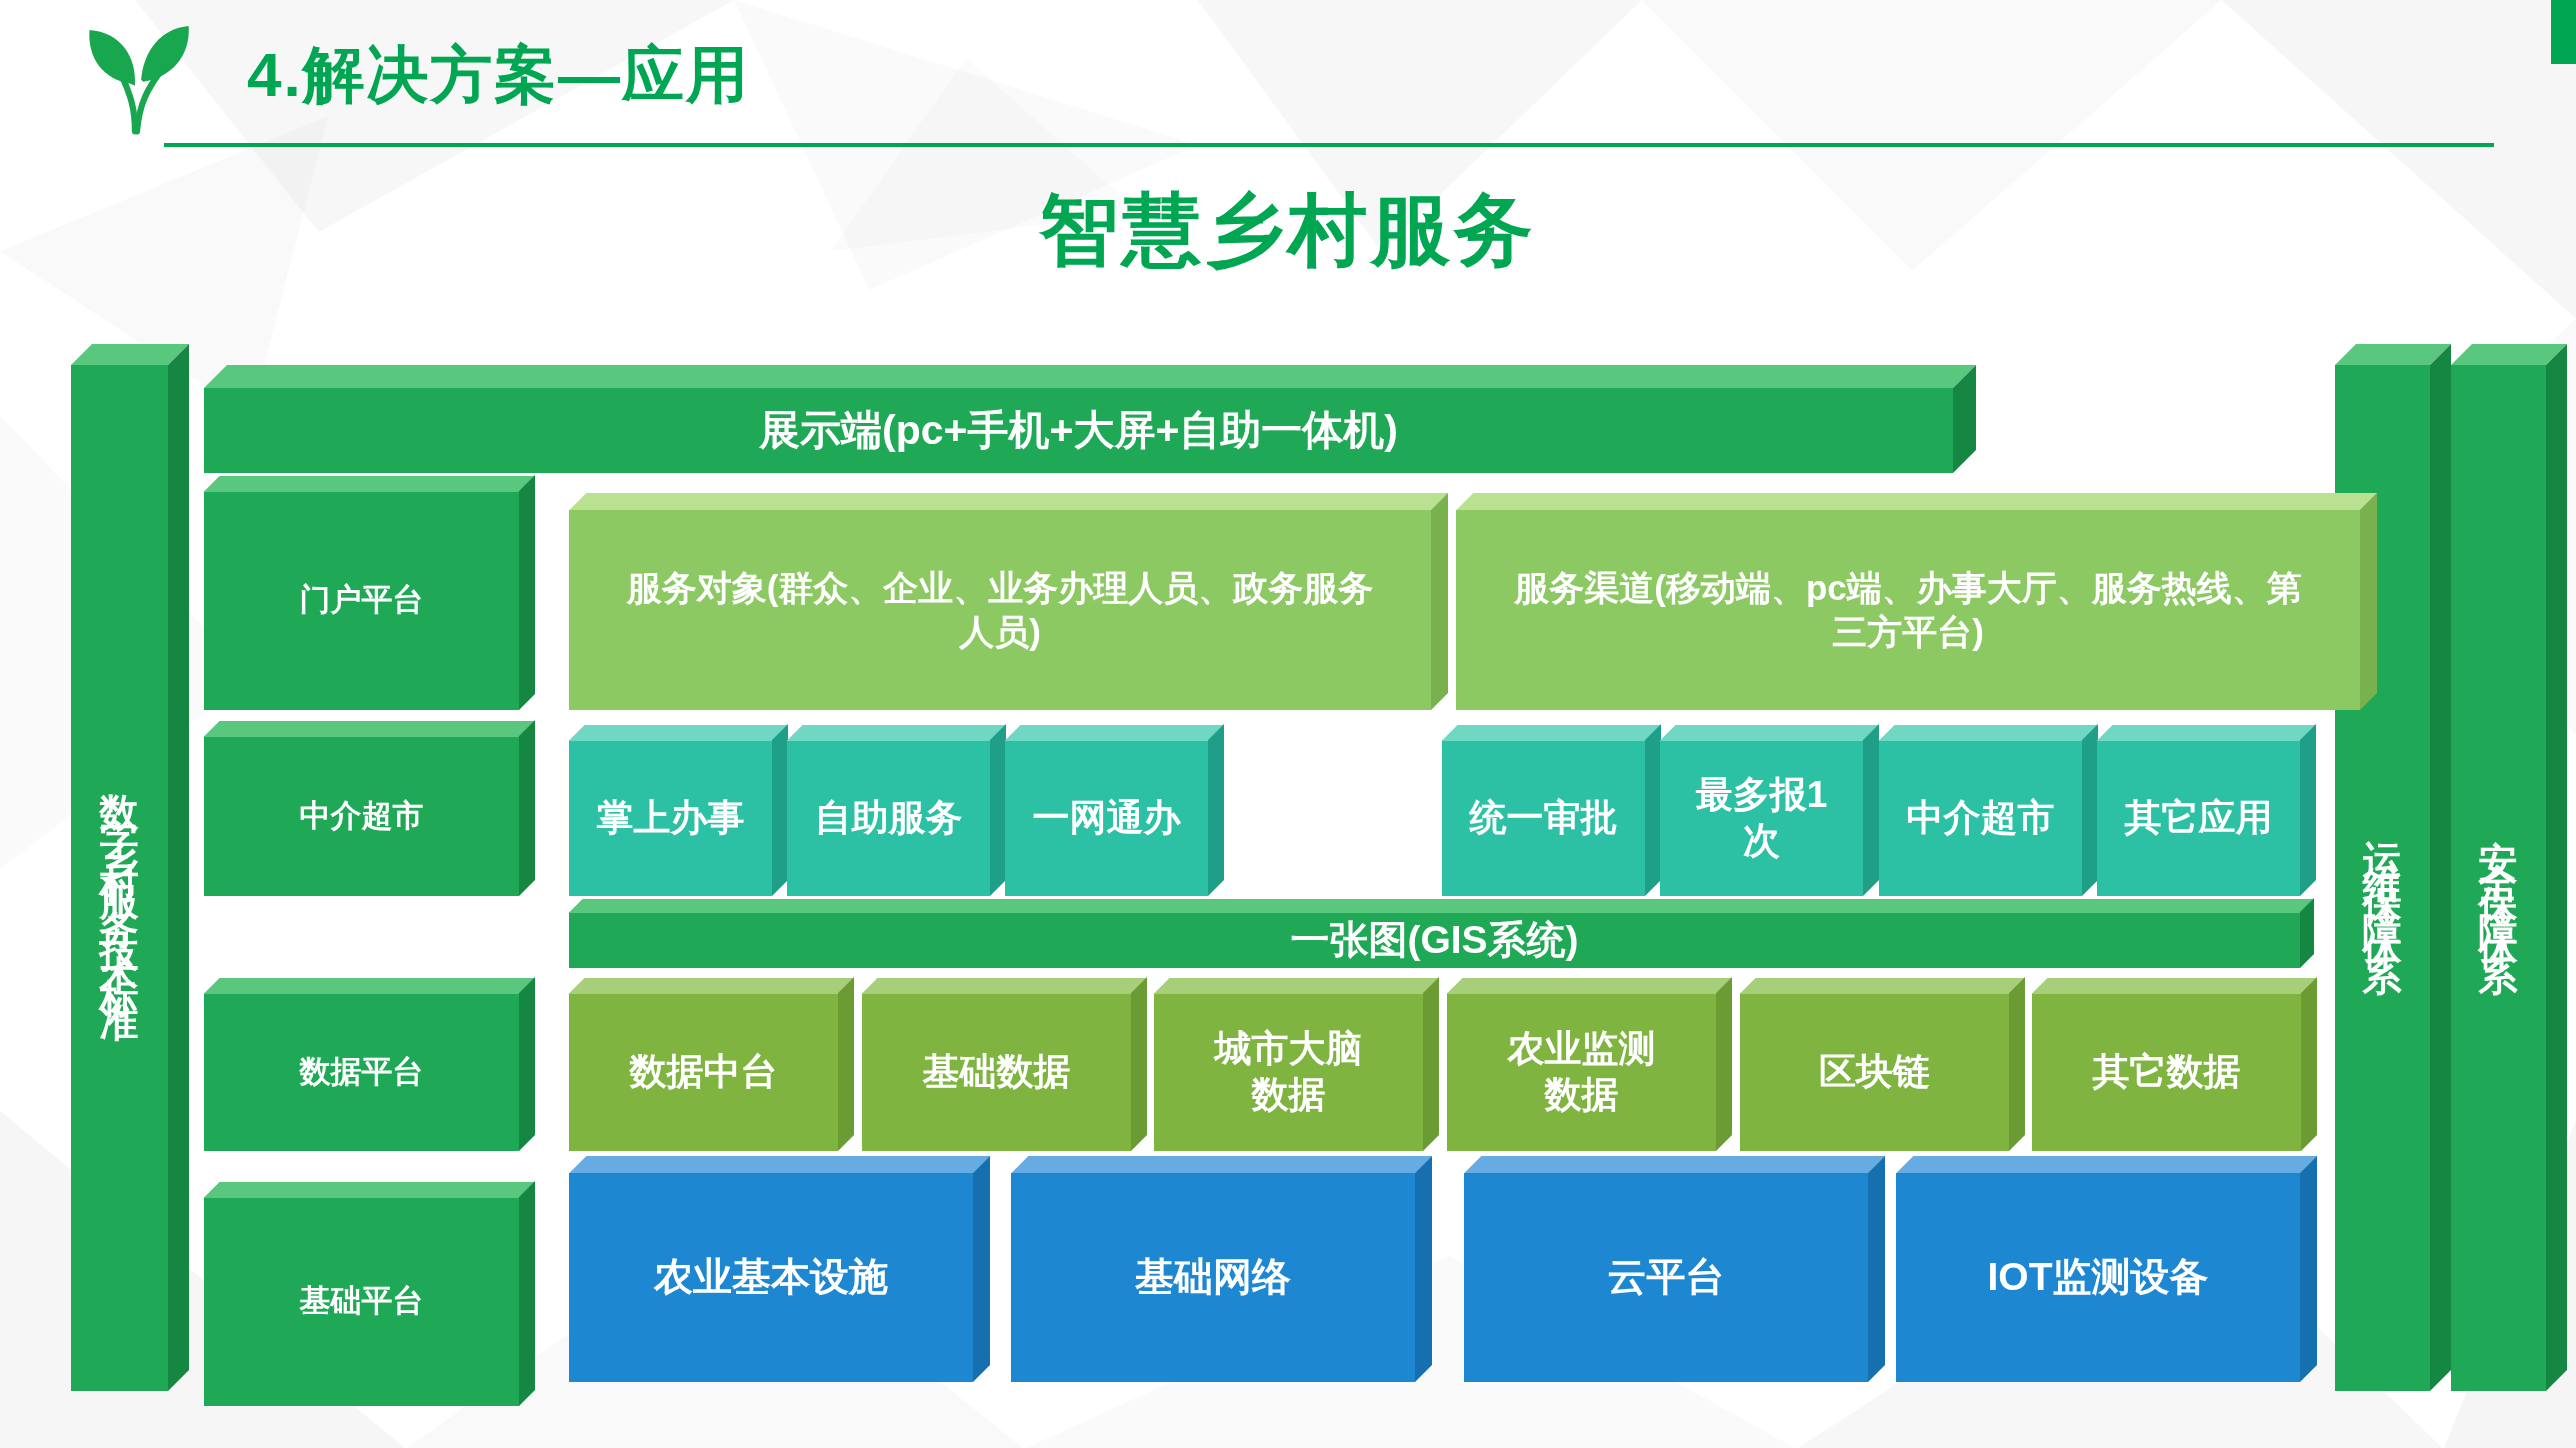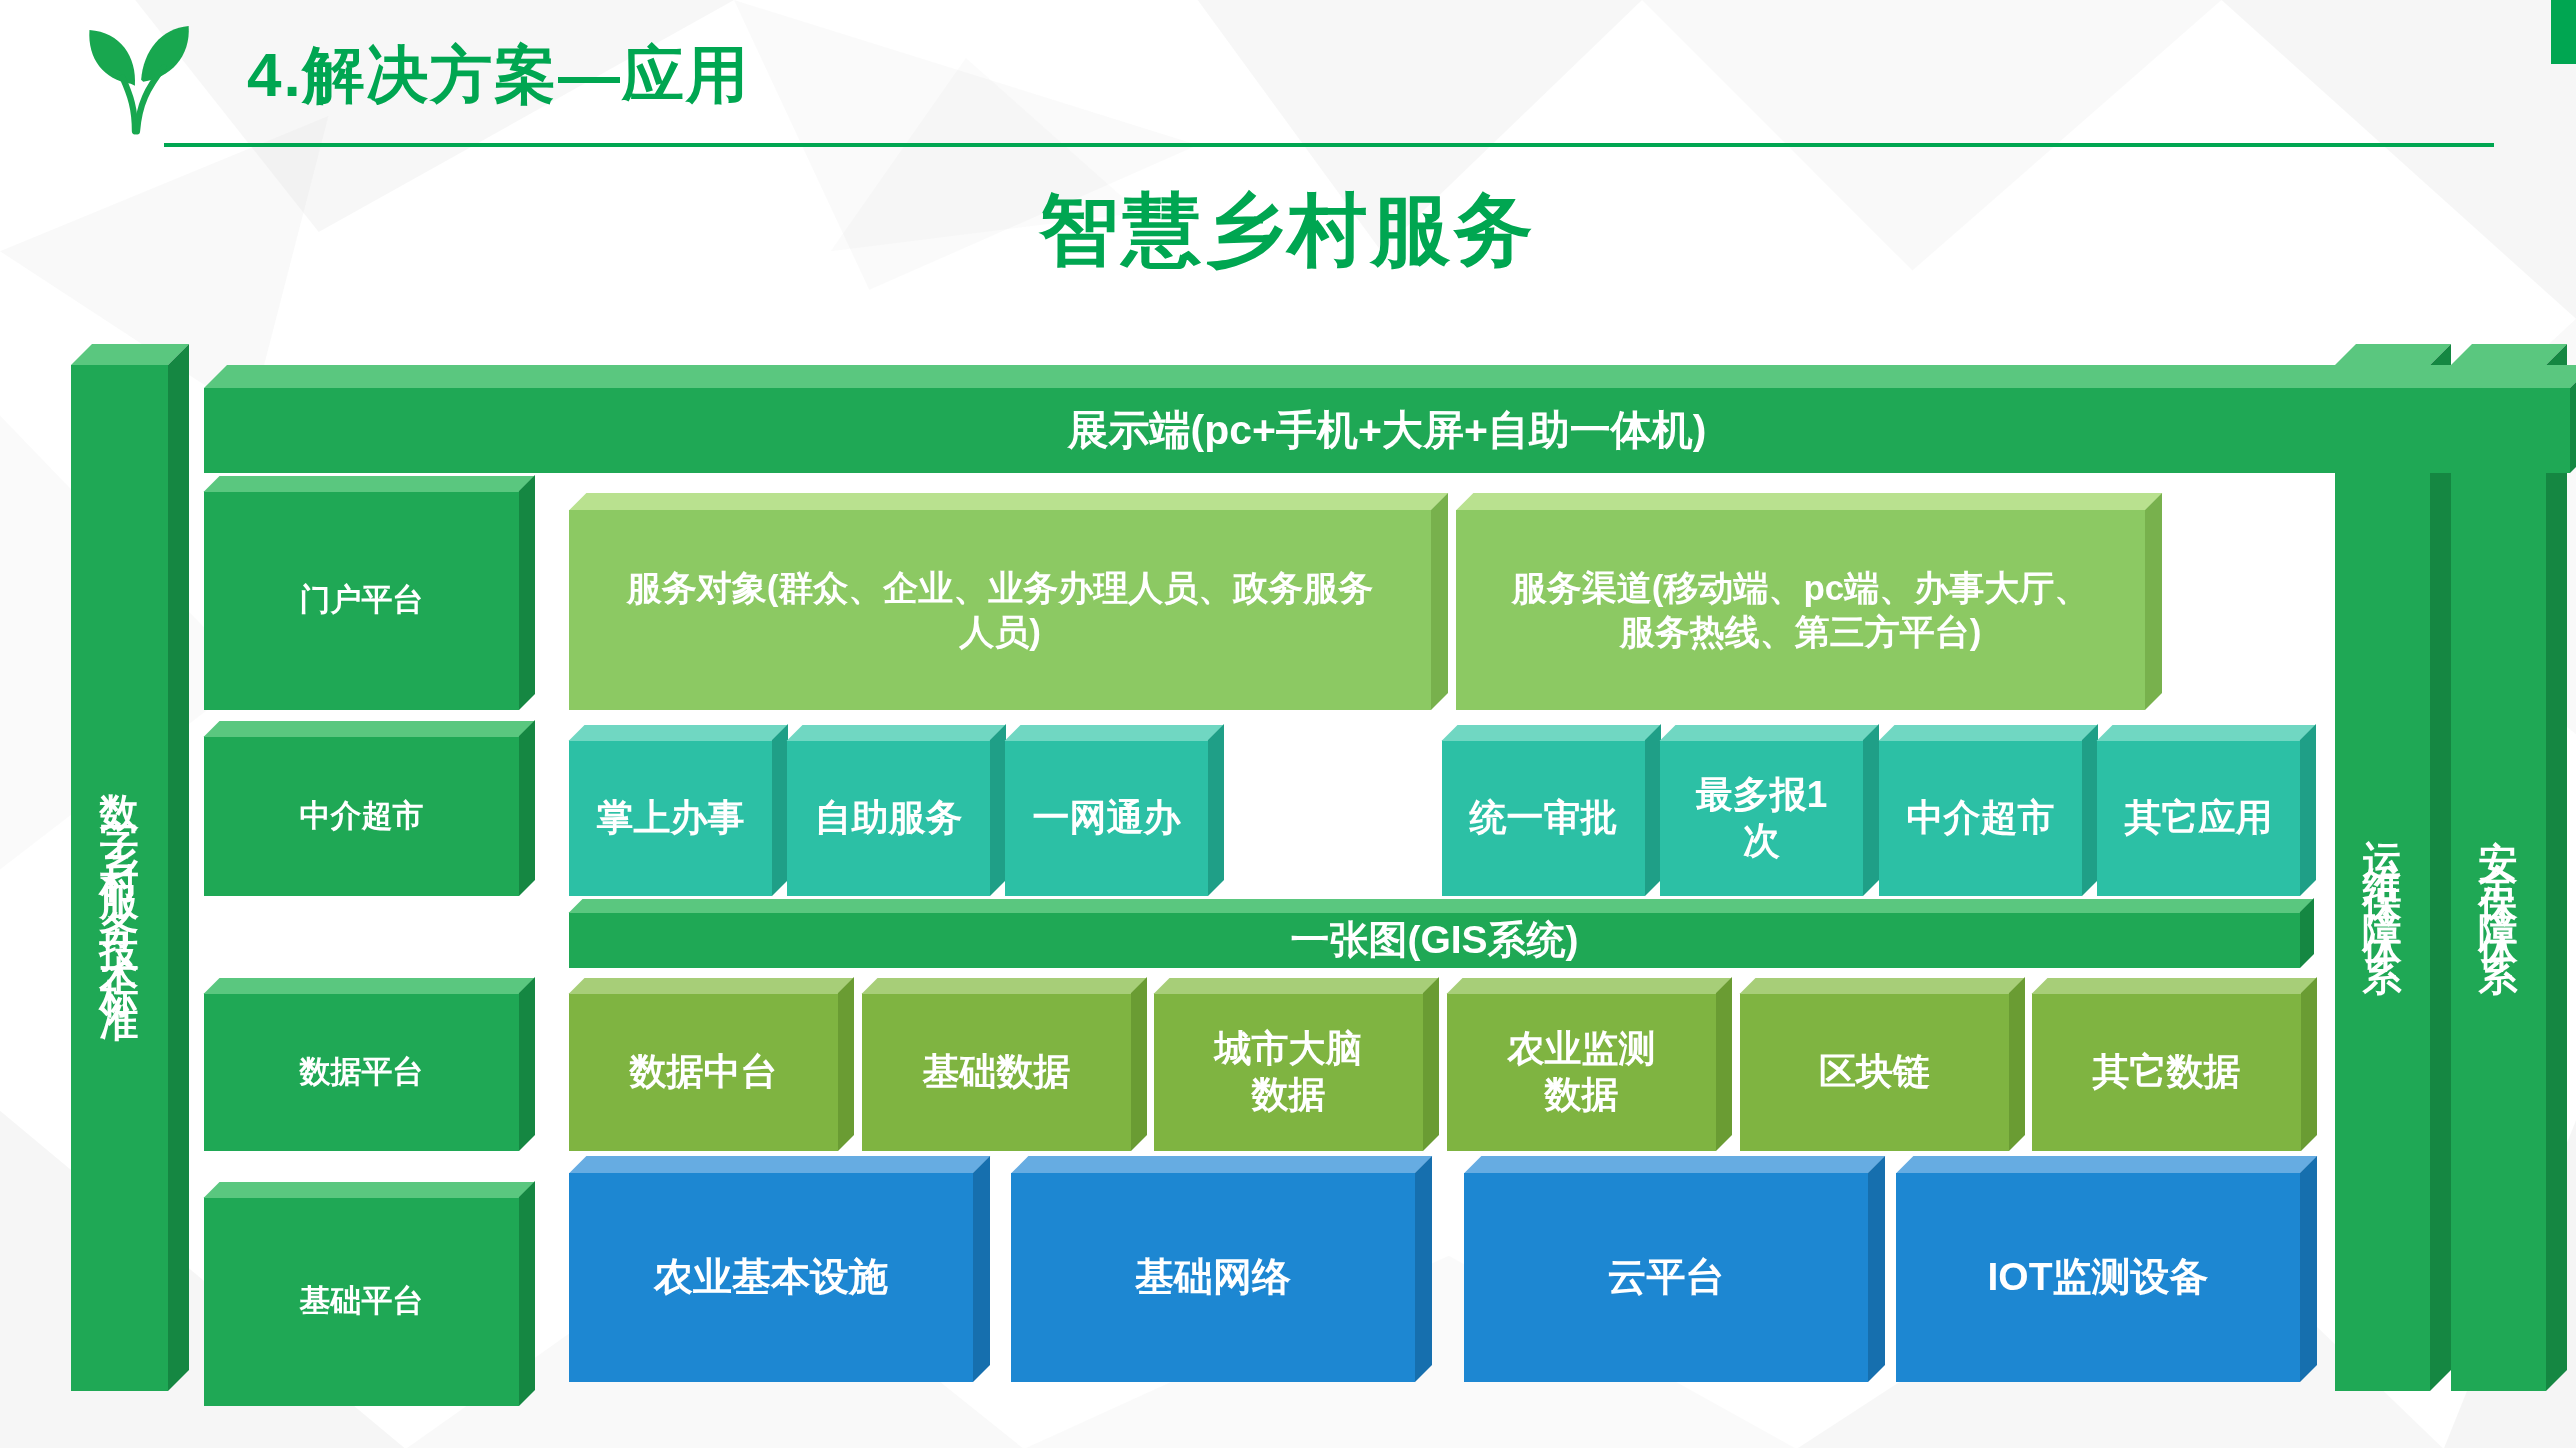--- a/index.html
+++ b/index.html
@@ -29,21 +29,21 @@
   .lgreen{--facec:var(--lgreen-face,#8cc963);--topc:var(--lgreen-top,#b9e18f);--sidec:var(--lgreen-side,#78b14d);}
   .teal  {--facec:var(--teal-face,#2cc0a5);--topc:var(--teal-top,#70d7c2);--sidec:var(--teal-side,#1f9f87);}
   .olive {--facec:var(--olive-face,#7fb441);--topc:var(--olive-top,#a7ce78);--sidec:var(--olive-side,#6a9c33);}
   .blue  {--facec:var(--blue-face,#1d87d2);--topc:var(--blue-top,#66ace2);--sidec:var(--blue-side,#166fae);}
 
   
   .pillar{top:365px;height:1026px;width:97px;--d:21px;font-size:39px;}
   .pillar span{writing-mode:vertical-rl;text-orientation:upright;letter-spacing:23px;line-height:1;}
 
   
-  .display-bar{left:204px;top:388px;width:2366px;height:85px;--d:23px;font-size:41px;}
+  .display-bar{left:204px;top:388px;width:1749px;height:85px;--d:23px;font-size:41px;}
   .gis-bar{left:569px;top:912px;width:1731px;height:56px;--d:13.5px;font-size:39px;}
   .lab{left:204px;width:315px;--d:15.5px;font-size:31px;}
   .lab1{top:491px;height:219px;}
   .lab2{top:736px;height:160px;}
   .lab3{top:993px;height:158px;}
   .lab4{top:1197px;height:209px;}
   .r1{top:510px;height:200px;--d:17.4px;font-size:35px;padding:0 44px;}
   .r2{top:740px;height:156px;--d:15.5px;font-size:37px;width:203px;padding:0 19.3px;}
   .r3{top:993px;height:158px;--d:15.5px;font-size:37px;width:269px;padding:0 48px;}
   .r4{top:1173px;height:209px;--d:17.4px;font-size:39px;width:404px;padding:0 45px;}
@@ -98,21 +98,21 @@
   </div>
 
   <div class="box3d green display-bar">展示端(pc+手机+大屏+自助一体机)</div>
 
   <div class="box3d green lab lab1">门户平台</div>
   <div class="box3d green lab lab2">中介超市</div>
   <div class="box3d green lab lab3">数据平台</div>
   <div class="box3d green lab lab4">基础平台</div>
 
   <div class="box3d lgreen r1" style="left:569px;width:862px;">服务对象(群众、企业、业务办理人员、政务服务人员)</div>
-  <div class="box3d lgreen r1" style="left:1456px;width:689px;">服务渠道(移动端、pc端、办事大厅、服务热线、第三方平台)</div>
+  <div class="box3d lgreen r1" style="left:1456px;width:904px;">服务渠道(移动端、pc端、办事大厅、服务热线、第三方平台)</div>
 
   <div class="box3d teal r2" style="left:569px;">掌上办事</div>
   <div class="box3d teal r2" style="left:787px;">自助服务</div>
   <div class="box3d teal r2" style="left:1005px;">一网通办</div>
   <div class="box3d teal r2" style="left:1442px;">统一审批</div>
   <div class="box3d teal r2" style="left:1660px;">最多报1次</div>
   <div class="box3d teal r2" style="left:1879px;">中介超市</div>
   <div class="box3d teal r2" style="left:2097px;">其它应用</div>
 
   <div class="box3d olive r3" style="left:569px;">数据中台</div>

